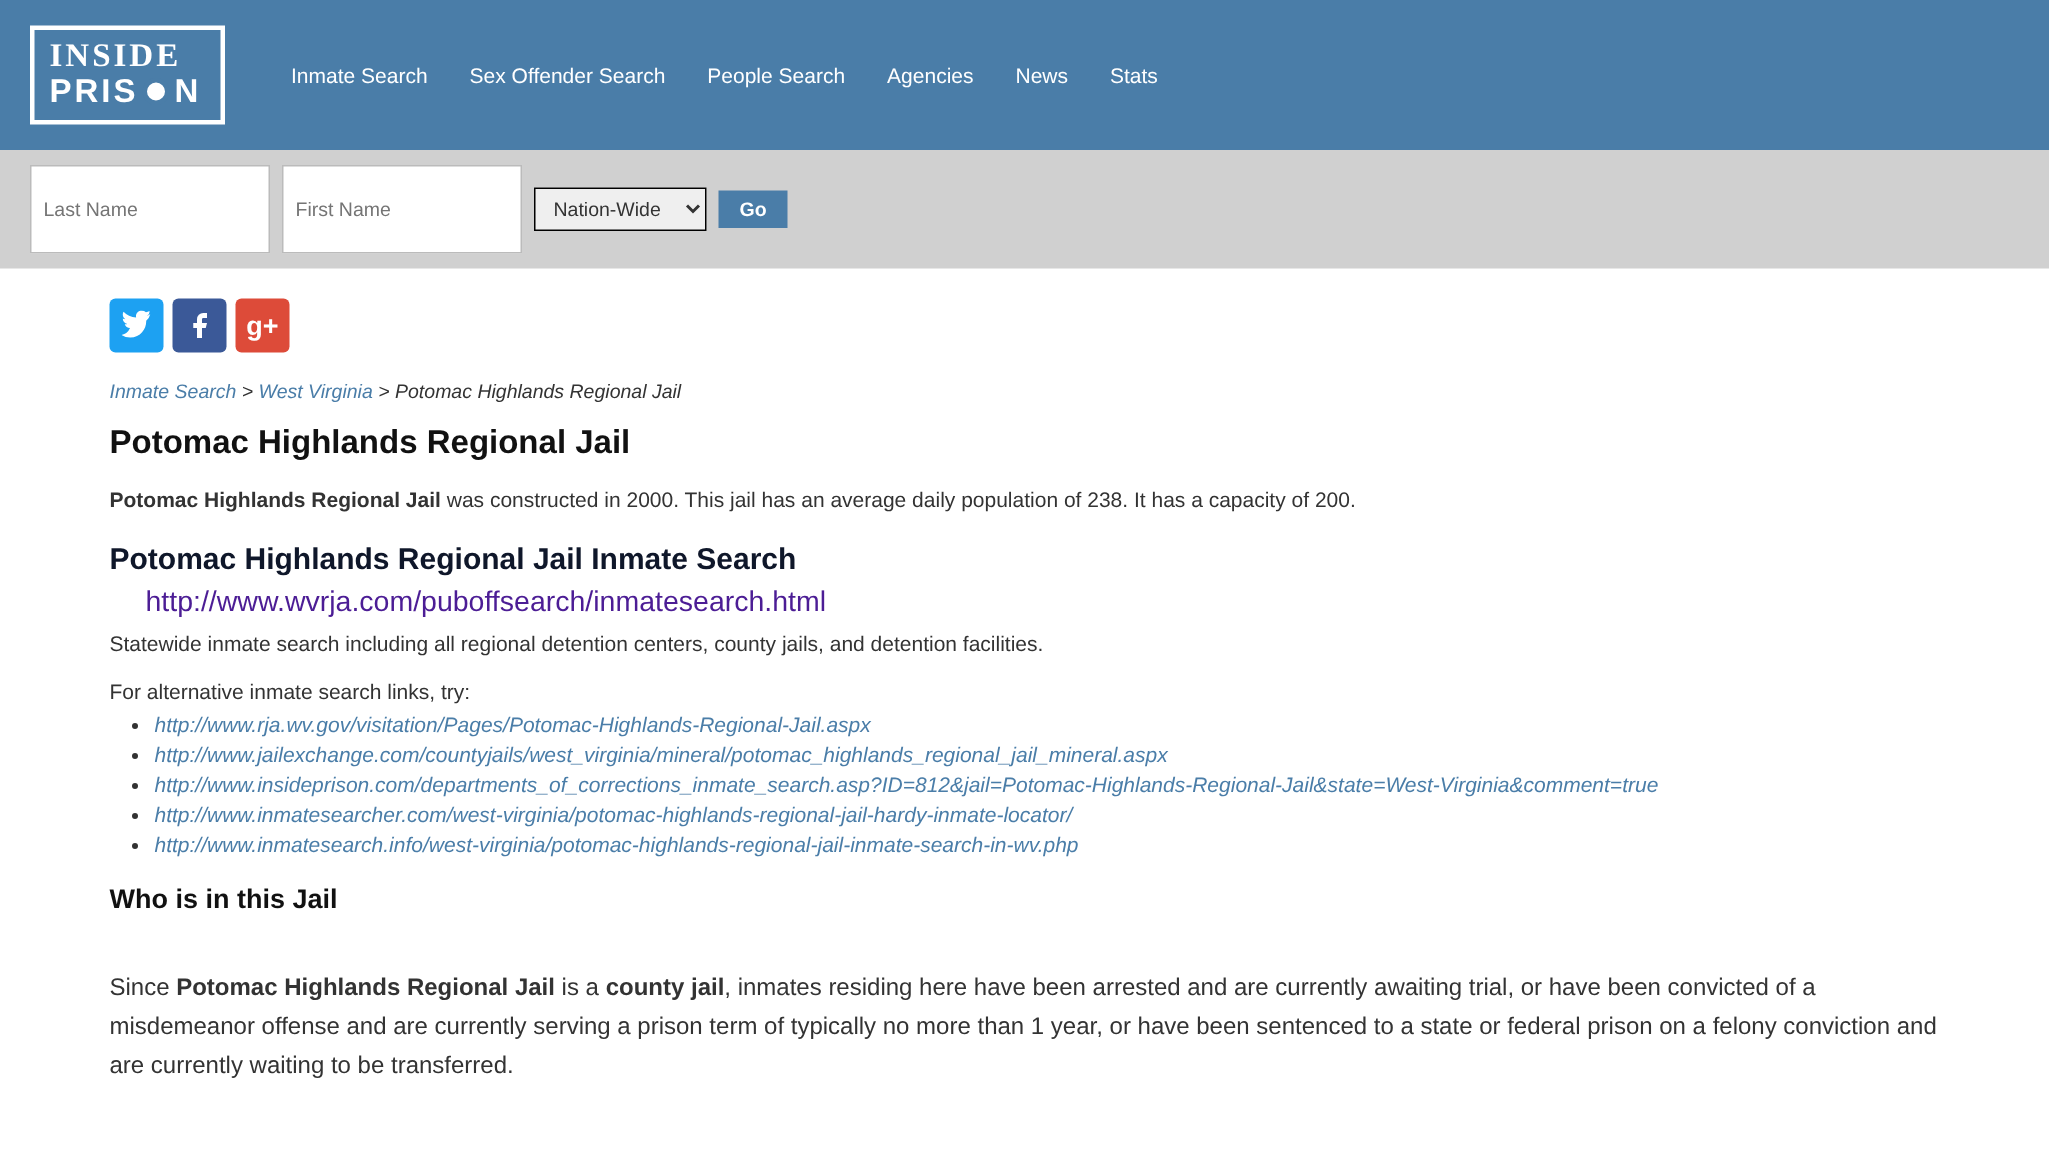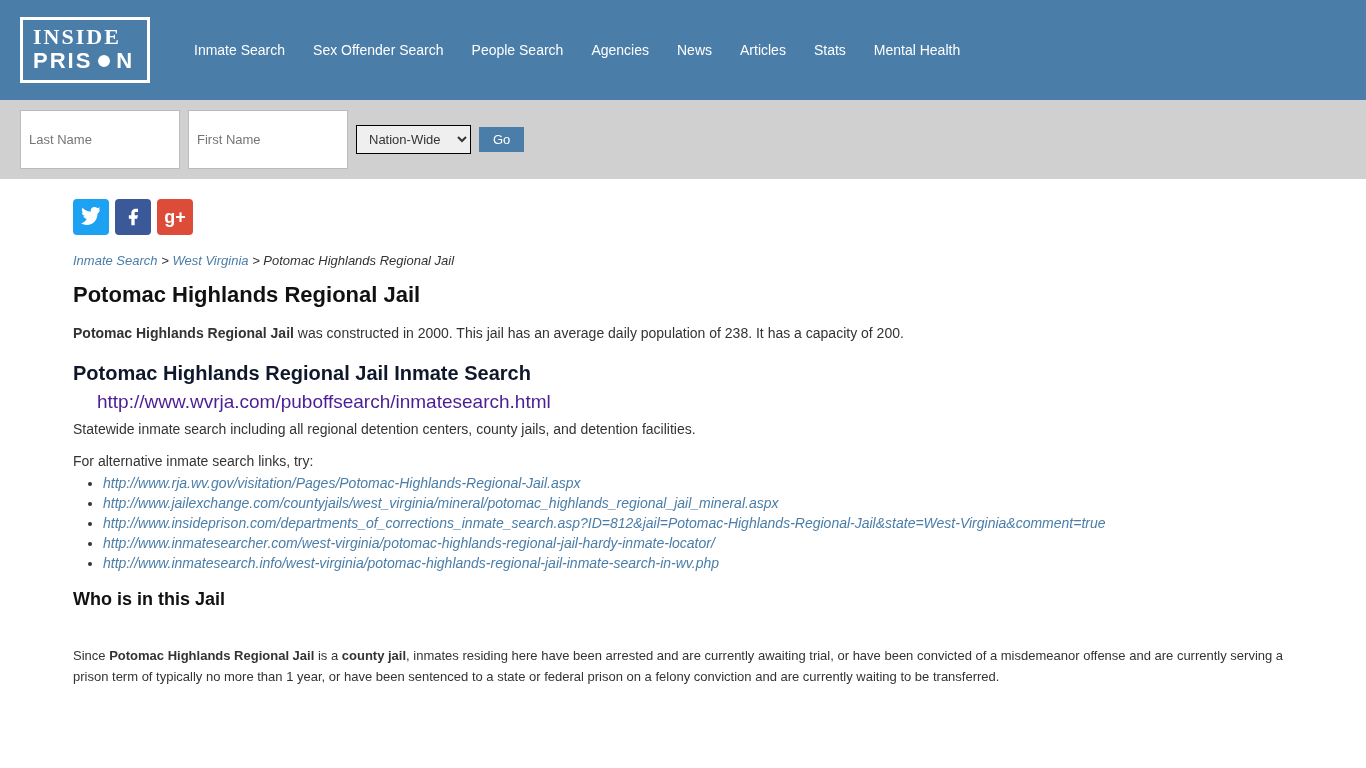--- a/index.html
+++ b/index.html
@@ -82,21 +82,21 @@
       font-size: 13px;
       color: #333;
     }
     #searchbar button {
       background: #4a7da8;
       color: #fff;
       border: none;
       padding: 5px 14px;
       font-size: 13px;
       cursor: pointer;
-      font-weight: normal;
+      font-weight: bold;
     }
 
     
     #content {
       max-width: 1260px;
       margin: 0 auto;
       padding: 15px 20px 40px 20px;
     }
 
     
@@ -190,21 +190,21 @@
       word-break: break-all;
     }
 
     h2.section-title {
       font-size: 18px;
       font-weight: bold;
       margin-bottom: 12px;
       color: #111;
     }
     .who-text {
-      font-size: 13px;
+      font-size: 16px;
       line-height: 1.6;
       color: #333;
       margin-top: 36px;
     }
     .who-text strong { font-weight: bold; }
   </style>
 </head>
 <body>
 
 <div id="header">
@@ -215,23 +215,21 @@
         <span class="logo-o"></span>
         <span>N</span>
     </div>
   </div>
   <nav>
     <a href="#">Inmate Search</a>
     <a href="#">Sex Offender Search</a>
     <a href="#">People Search</a>
     <a href="#">Agencies</a>
     <a href="#">News</a>
-    <a href="#">Articles</a>
     <a href="#">Stats</a>
-    <a href="#">Mental Health</a>
   </nav>
 </div>
 
 <div id="searchbar">
   <input type="text" placeholder="Last Name" style="">
   <input type="text" placeholder="First Name" style="">
   <select>
     <option>Nation-Wide</option>
     <option>Alabama</option>
     <option>Alaska</option>

